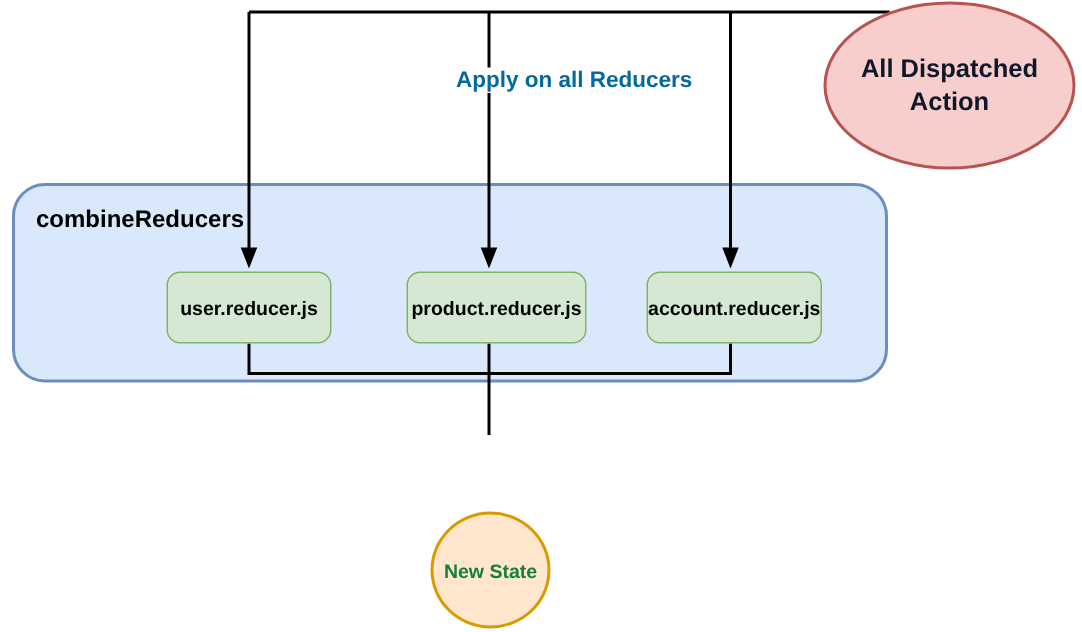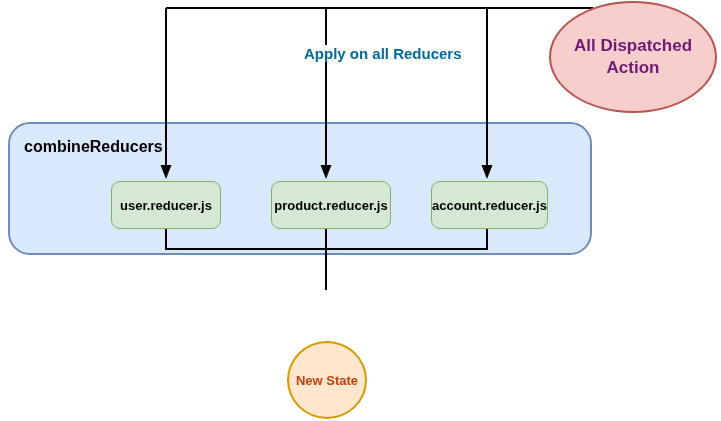--- a/index.html
+++ b/index.html
@@ -30,21 +30,21 @@
 
   .node { position:absolute; display:flex; align-items:center; justify-content:center; }
 
   .action-ellipse {
     left:549px; top:1px; width:168px; height:112px;
     background:var(--action-fill);
     border:2px solid var(--action-stroke);
     border-radius:50%;
     z-index:3;
     text-align:center;
-    font-weight:bold; font-size:17px; line-height:1.3; color:#701a75;
+    font-weight:bold; font-size:17px; line-height:1.3; color:#0f172a;
   }
   .action-ellipse span { display:inline-block; width:130px; }
 
   .apply-label {
     left:302px; top:45px;
     background:var(--background);
     padding:0 2px;
     z-index:3;
     font-weight:bold; font-size:15px; color:#0369a1;
     white-space:nowrap;
@@ -74,21 +74,21 @@
   .reducer-user    { left:111px; width:110px; }
   .reducer-product { left:271px; width:120px; }
   .reducer-account { left:431px; width:117px; }
 
   .state-circle {
     left:287px; top:341px; width:80px; height:78px;
     background:var(--state-fill);
     border:2px solid var(--state-stroke);
     border-radius:50%;
     z-index:3;
-    font-weight:bold; font-size:13px; color:#c2410c;
+    font-weight:bold; font-size:13px; color:#15803d;
   }
 </style>
 </head>
 <body>
 
 <div class="canvas">
 
   <div class="node container-box">
     <div class="container-title">combineReducers</div>
   </div>

